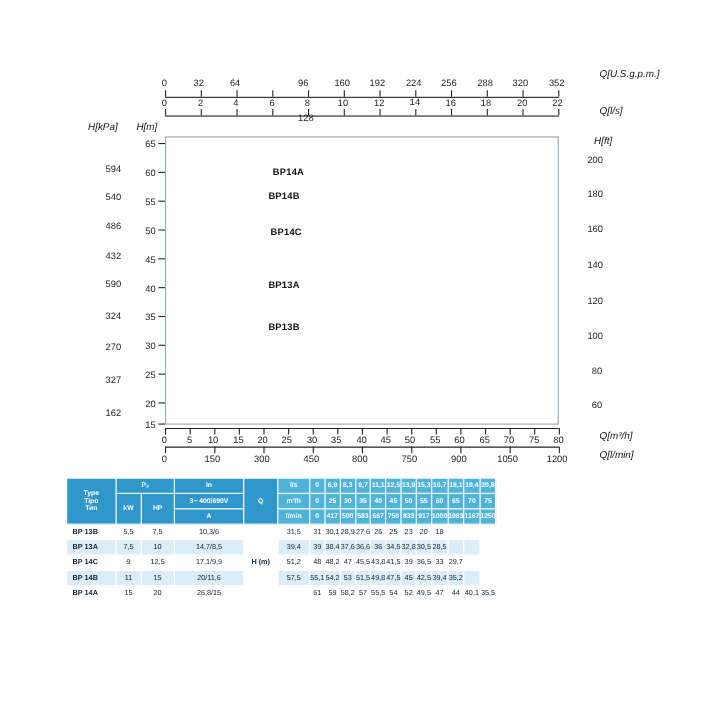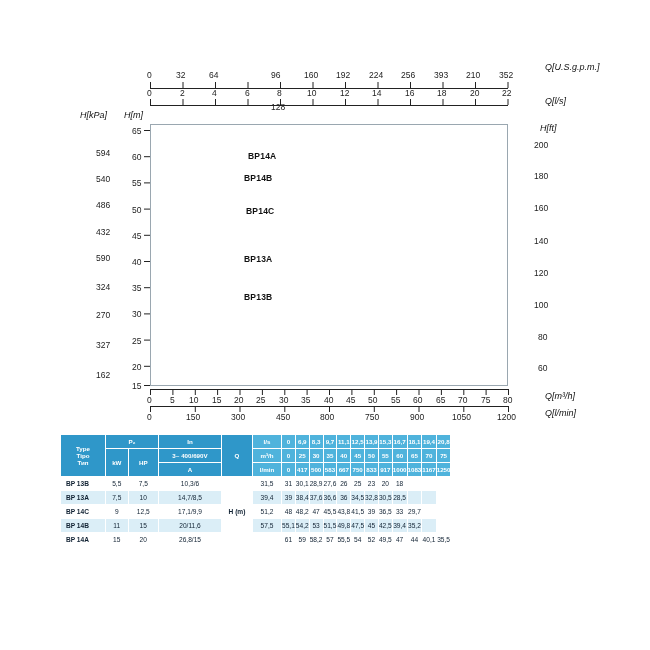--- a/index.html
+++ b/index.html
@@ -164,32 +164,32 @@
 
   <div class="t ax" style="left:147px;top:70px;">0</div>
   <div class="t ax" style="left:176px;top:70px;">32</div>
   <div class="t ax" style="left:209px;top:70px;">64</div>
   <div class="t ax" style="left:241px;top:70px;margin-left:30px;">96</div>
   <div class="t ax" style="left:271px;top:70px;margin-top:32px;">128</div>
   <div class="t ax" style="left:304px;top:70px;">160</div>
   <div class="t ax" style="left:336px;top:70px;">192</div>
   <div class="t ax" style="left:369px;top:70px;">224</div>
   <div class="t ax" style="left:401px;top:70px;">256</div>
-  <div class="t ax" style="left:434px;top:70px;">393</div>
-  <div class="t ax" style="left:466px;top:70px;">210</div>
+  <div class="t ax" style="left:434px;top:70px;">288</div>
+  <div class="t ax" style="left:466px;top:70px;">320</div>
   <div class="t ax" style="left:499px;top:70px;">352</div>
 
   <div class="t ax" style="left:147px;top:88px;">0</div>
   <div class="t ax" style="left:180px;top:88px;">2</div>
   <div class="t ax" style="left:212px;top:88px;">4</div>
   <div class="t ax" style="left:245px;top:88px;">6</div>
   <div class="t ax" style="left:277px;top:88px;">8</div>
   <div class="t ax" style="left:307px;top:88px;">10</div>
   <div class="t ax" style="left:340px;top:88px;">12</div>
-  <div class="t ax" style="left:372px;top:88px;">14</div>
+  <div class="t ax" style="left:372px;top:88px;font-family:Liberation Mono, monospace;">14</div>
   <div class="t ax" style="left:405px;top:88px;">16</div>
   <div class="t ax" style="left:437px;top:88px;">18</div>
   <div class="t ax" style="left:470px;top:88px;">20</div>
   <div class="t ax" style="left:502px;top:88px;">22</div>
 
   <div class="t ax" style="left:132px;top:126px;">65</div>
   <div class="t ax" style="left:132px;top:152px;">60</div>
   <div class="t ax" style="left:132px;top:178px;">55</div>
   <div class="t ax" style="left:132px;top:205px;">50</div>
   <div class="t ax" style="left:132px;top:231px;">45</div>

